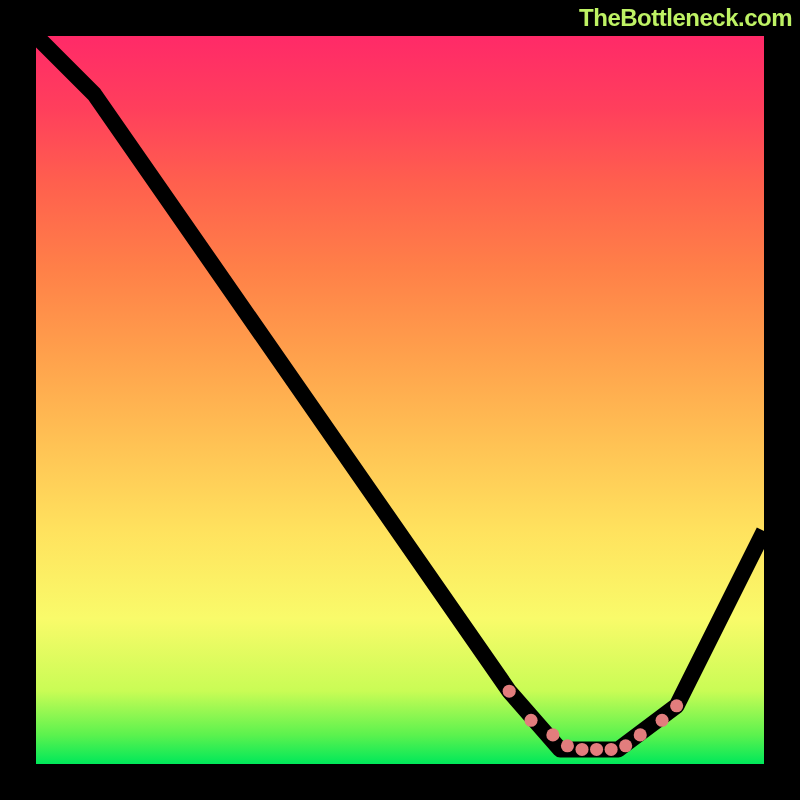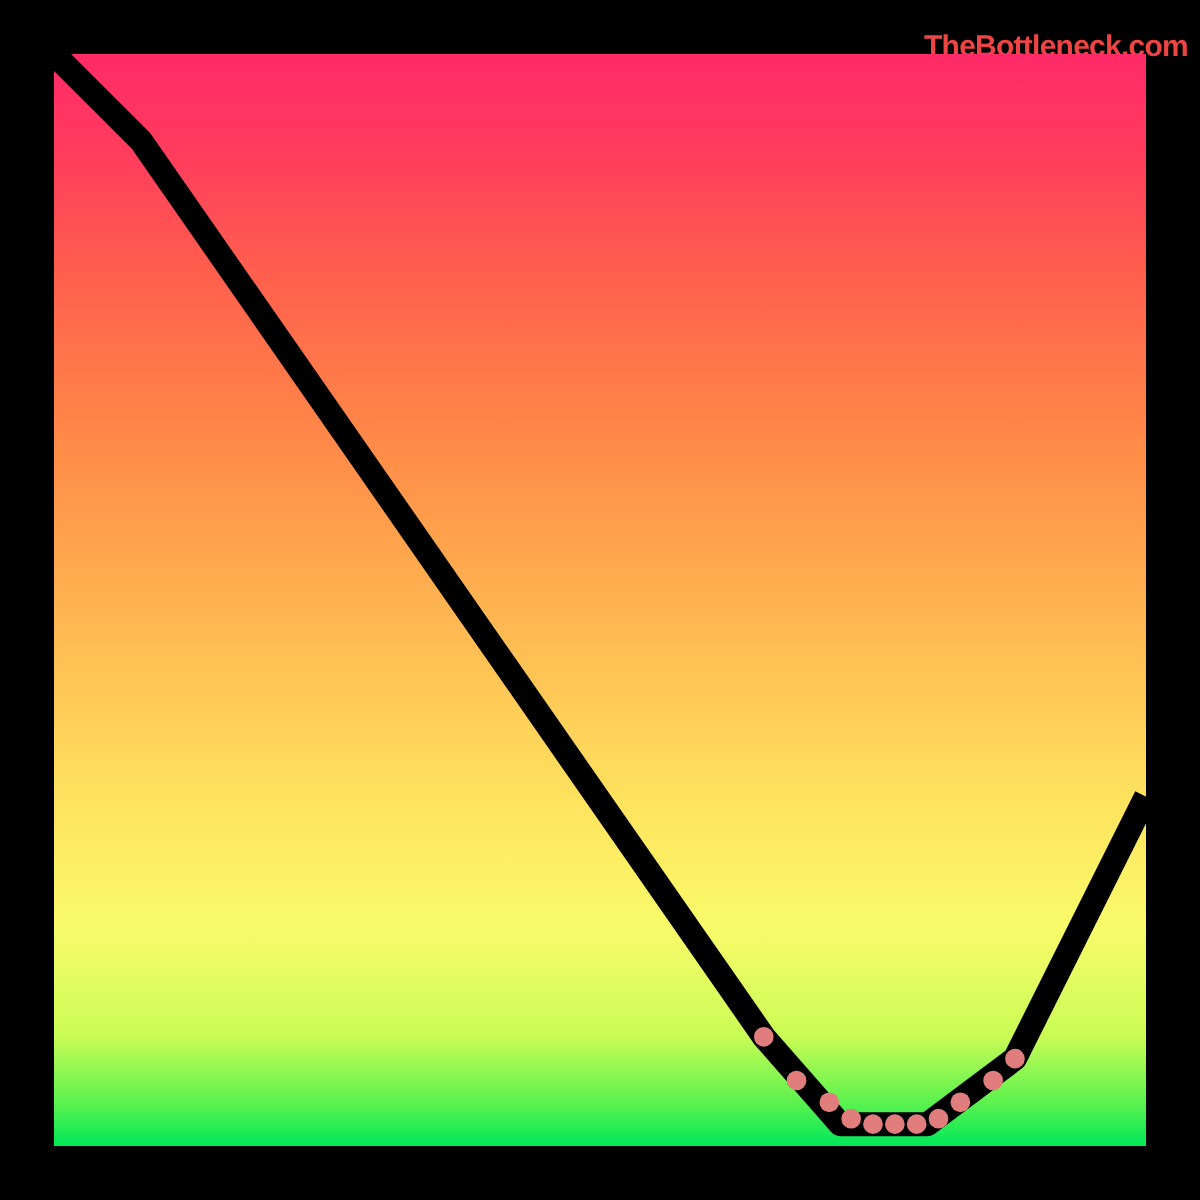--- a/index.html
+++ b/index.html
@@ -12,25 +12,25 @@
     position: relative;
   }
   .outer {
     position: absolute;
     left: 0; top: 0;
     width: 800px; height: 800px;
     background: #000;
   }
   .watermark {
     position: absolute;
-    top: 20px;
+    top: 4px;
     right: 8px;
-    color: #ef4444;
+    color: #bef264;
     font-family: Arial, Helvetica, sans-serif;
-    font-size: 20px;
+    font-size: 24px;
     font-weight: 600;
     letter-spacing: -0.5px;
     user-select: none;
   }
   .plot {
     position: absolute;
     left: 36px;
     top: 36px;
     width: 728px;
     height: 728px;

